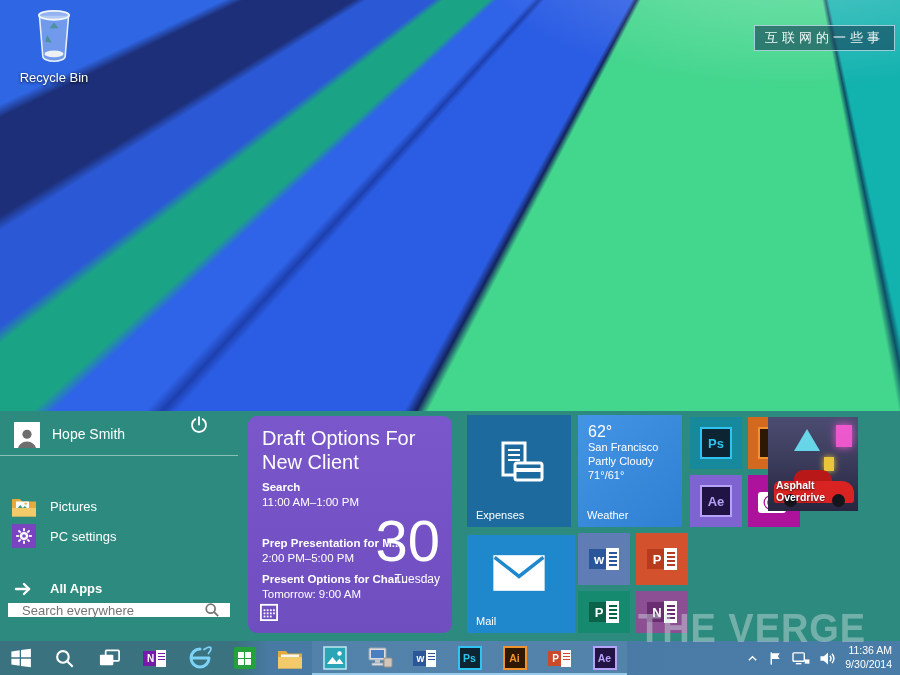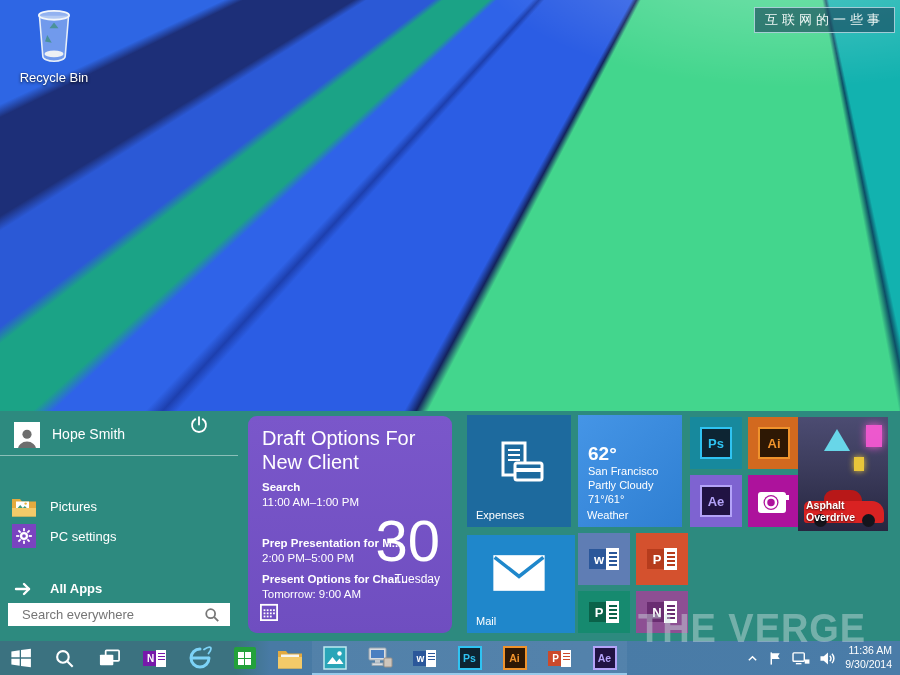--- a/index.html
+++ b/index.html
@@ -22,21 +22,21 @@
         #2b59d6 233deg, #2b59d6 237.8deg,
         #1d2f78 238.6deg, #1d2f78 244.2deg,
         #2e66e4 245deg, #2e66e4 360deg);
   }
 
   
   .recycle-bin { position:absolute; left:12px; top:8px; width:84px; text-align:center; cursor:default; }
   .rb-label { margin-top:2px; color:#fff; font-size:13px; text-shadow:0 1px 3px rgba(0,0,0,.85); }
 
   
-  .cn-watermark { position:absolute; top:7px; right:5px; padding:3px 10px;
+  .cn-watermark { position:absolute; top:25px; right:5px; padding:3px 10px;
     background:rgba(22,66,88,.62); border:1px solid rgba(205,235,245,.75);
     color:#eef7f5; font-size:13px; letter-spacing:4px; }
   .verge-watermark { position:absolute; left:638px; top:606px; z-index:60; pointer-events:none;
     font-size:40px; font-weight:800; letter-spacing:1px; transform:scaleX(.95); transform-origin:left;
     color:rgba(205,222,224,.45); }
 
   
   .start-menu { position:absolute; left:0; top:411px; width:900px; height:230px; background:#2d8a7f; }
 
   .user-row { position:absolute; left:14px; top:10px; width:210px; height:28px; }
@@ -44,48 +44,48 @@
   .user-name { position:absolute; left:38px; top:5px; color:#fff; font-size:14px; }
   .power-btn { position:absolute; left:188px; top:3px; width:22px; height:22px; cursor:pointer; }
   .menu-divider { position:absolute; left:0; top:44px; width:238px; height:1px; background:rgba(255,255,255,.45); }
 
   .menu-item { position:absolute; left:8px; width:220px; height:28px; cursor:pointer; }
   .mi-icon { position:absolute; left:2px; top:1px; width:28px; height:24px; display:flex; align-items:center; justify-content:center; }
   .mi-label { position:absolute; left:42px; top:6px; color:#fff; font-size:13px; }
   .pcset-sq { width:24px; height:24px; background:#7a44c0; display:flex; align-items:center; justify-content:center; }
 
   .all-apps { position:absolute; left:8px; top:164px; width:220px; height:26px; cursor:pointer; }
-  .search-box { position:absolute; left:8px; top:192px; width:222px; height:23px; background:#fff; display:flex; align-items:center; }
+  .search-box { position:absolute; left:8px; top:192px; width:222px; height:14px; background:#fff; display:flex; align-items:center; }
   .search-input { flex:1; border:0; outline:0; background:transparent; padding-left:14px; font-size:13px; color:#555; font-family:"Liberation Sans",sans-serif; }
   .search-box svg { margin-right:10px; }
 
   
   .tile { position:absolute; color:#fff; overflow:hidden; cursor:pointer; }
   .tile-label { position:absolute; left:9px; bottom:6px; font-size:11px; }
 
   .t-calendar { left:248px; top:5px; width:204px; height:217px; background:linear-gradient(180deg,#7a57ca,#6f4ec0);border-radius:9px; }
   .cal-title { position:absolute; left:14px; top:10px; right:16px; font-size:20px; font-weight:300; line-height:1.2; }
   .cal-ev { position:absolute; left:14px; font-size:11.5px; line-height:1.3; }
   .cal-ev b { display:block; font-weight:700; }
   .cal-date { position:absolute; right:12px; top:96px; text-align:right; }
   .cal-num { font-size:58px; font-weight:300; line-height:1; }
   .cal-day { font-size:12px; margin-top:2px; }
   .cal-glyph { position:absolute; left:12px; bottom:8px; }
 
   .t-expenses { left:467px; top:4px; width:104px; height:112px; background:#1d6a9e; }
   .t-expenses svg { position:absolute; left:26px; top:26px; }
 
   .t-weather { left:578px; top:4px; width:104px; height:112px; background:linear-gradient(135deg,#4595e6,#2f7fd2); padding:8px 0 0 10px; }
-  .w-temp { font-size:19px; font-weight:700;margin-top:20px; }
+  .w-temp { font-size:16px; font-weight:400; }
   .w-line { font-size:11px; line-height:1.25; }
 
   .t-small { width:52px; height:52px; display:flex; align-items:center; justify-content:center; }
   .adobe-sq { width:32px; height:32px; border:2px solid var(--ac); background:var(--bg); color:var(--ac); display:flex; align-items:center; justify-content:center; font-size:13px; font-weight:700; }
 
-  .t-asphalt { left:798px; top:6px; width:90px; height:114px; background:linear-gradient(180deg,#4c4c72 0%,#3c3c5c 45%,#262640 100%); }
+  .t-asphalt { left:768px; top:6px; width:90px; height:94px; background:linear-gradient(180deg,#4c4c72 0%,#3c3c5c 45%,#262640 100%); }
   .neon-pink { position:absolute; right:6px; top:8px; width:16px; height:22px; background:#ff5ad8; box-shadow:0 0 8px #ff5ad8; opacity:.9; }
   .neon-tri { position:absolute; left:26px; top:12px; width:26px; height:22px; background:rgba(110,240,255,.85); clip-path:polygon(50% 0,100% 100%,0 100%); box-shadow:0 0 8px #5ff0ff; }
   .neon-yellow { position:absolute; left:56px; top:40px; width:10px; height:14px; background:#e8c53a; box-shadow:0 0 6px #e8c53a; }
   .car-top { position:absolute; left:26px; bottom:26px; width:38px; height:15px; background:#b81818; border-radius:9px 11px 0 0; }
   .car-body { position:absolute; left:6px; bottom:8px; width:80px; height:22px; background:#d92222; border-radius:6px 12px 3px 3px; }
   .car-wheel { position:absolute; bottom:4px; width:13px; height:13px; background:#14141c; border-radius:50%; }
   .asphalt-label { position:absolute; left:8px; bottom:8px; width:70px; font-size:10.5px; line-height:1.15; font-weight:700; text-shadow:0 1px 2px rgba(0,0,0,.7); }
 
   .t-mail { left:467px; top:124px; width:108px; height:98px; background:#1f87cb; }
   .t-mail svg { position:absolute; left:24px; top:18px; }

